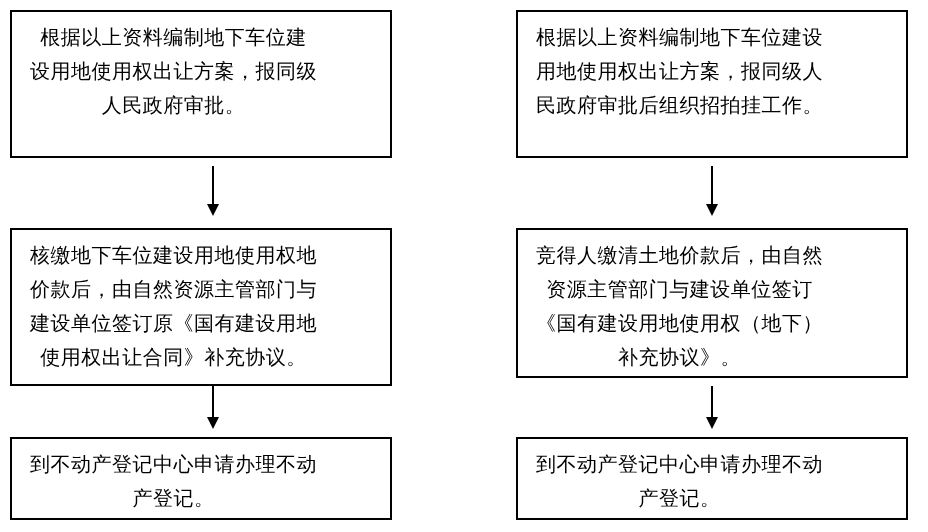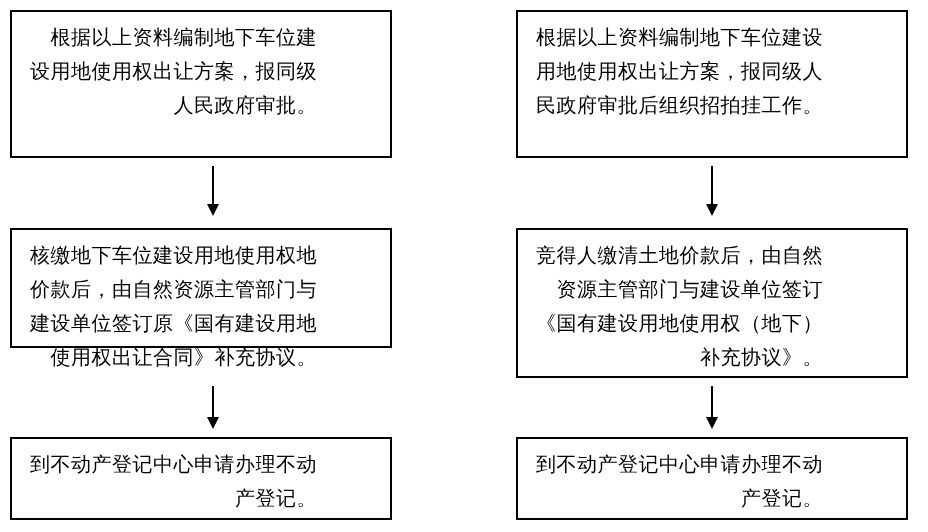--- a/index.html
+++ b/index.html
@@ -39,27 +39,27 @@
     justify-content: flex-start;
   }
 
   .node-text {
     font-family: "DejaVu Serif", serif;
     font-size: 20px;
     line-height: 34px;
     letter-spacing: 0.5px;
     color: #000000;
     white-space: pre-line;
-    text-align: right;
+    text-align: center;
     padding: 8px 10px 0 18px;
   }
 
   
   .left .node-1 { left: 10px; top: 10px;  width: 382px; height: 148px; }
-  .left .node-2 { left: 10px; top: 228px; width: 382px; height: 120px; }
+  .left .node-2 { left: 10px; top: 228px; width: 382px; height: 158px; }
   .left .node-3 { left: 10px; top: 437px; width: 382px; height: 83px;  }
 
   
   .right .node-1 { left: 52px; top: 10px;  width: 392px; height: 148px; }
   .right .node-2 { left: 52px; top: 228px; width: 392px; height: 150px; }
   .right .node-3 { left: 52px; top: 437px; width: 392px; height: 83px;  }
 
   
   .arrow {
     position: absolute;

